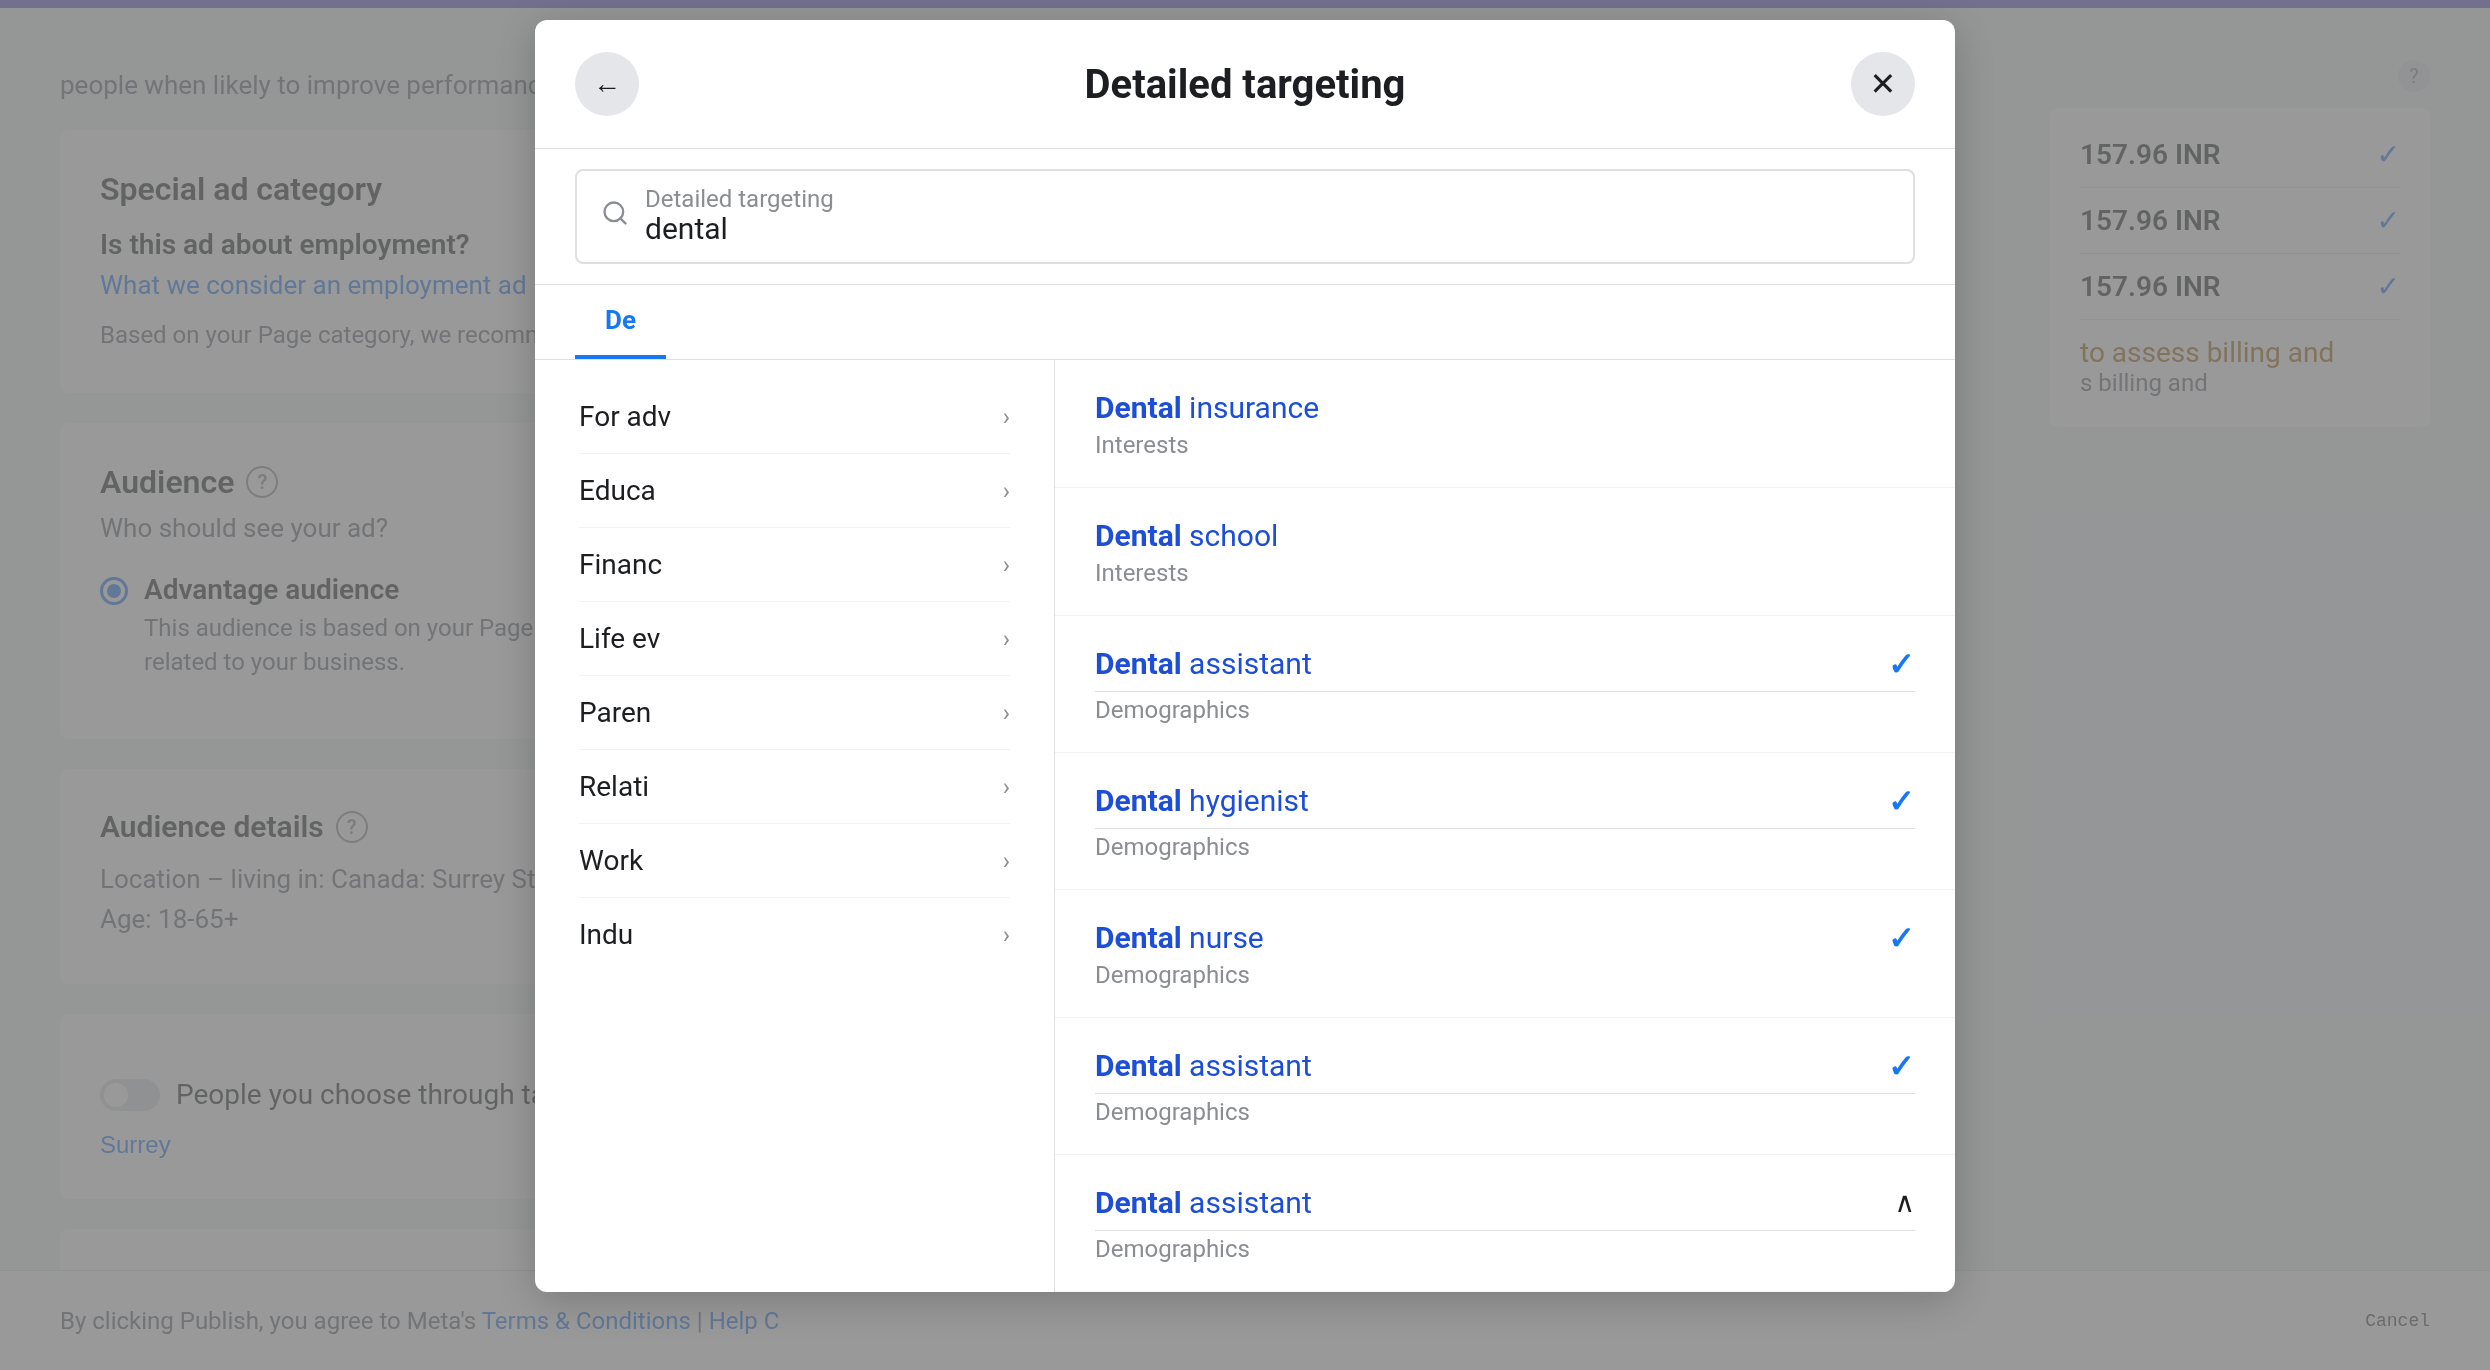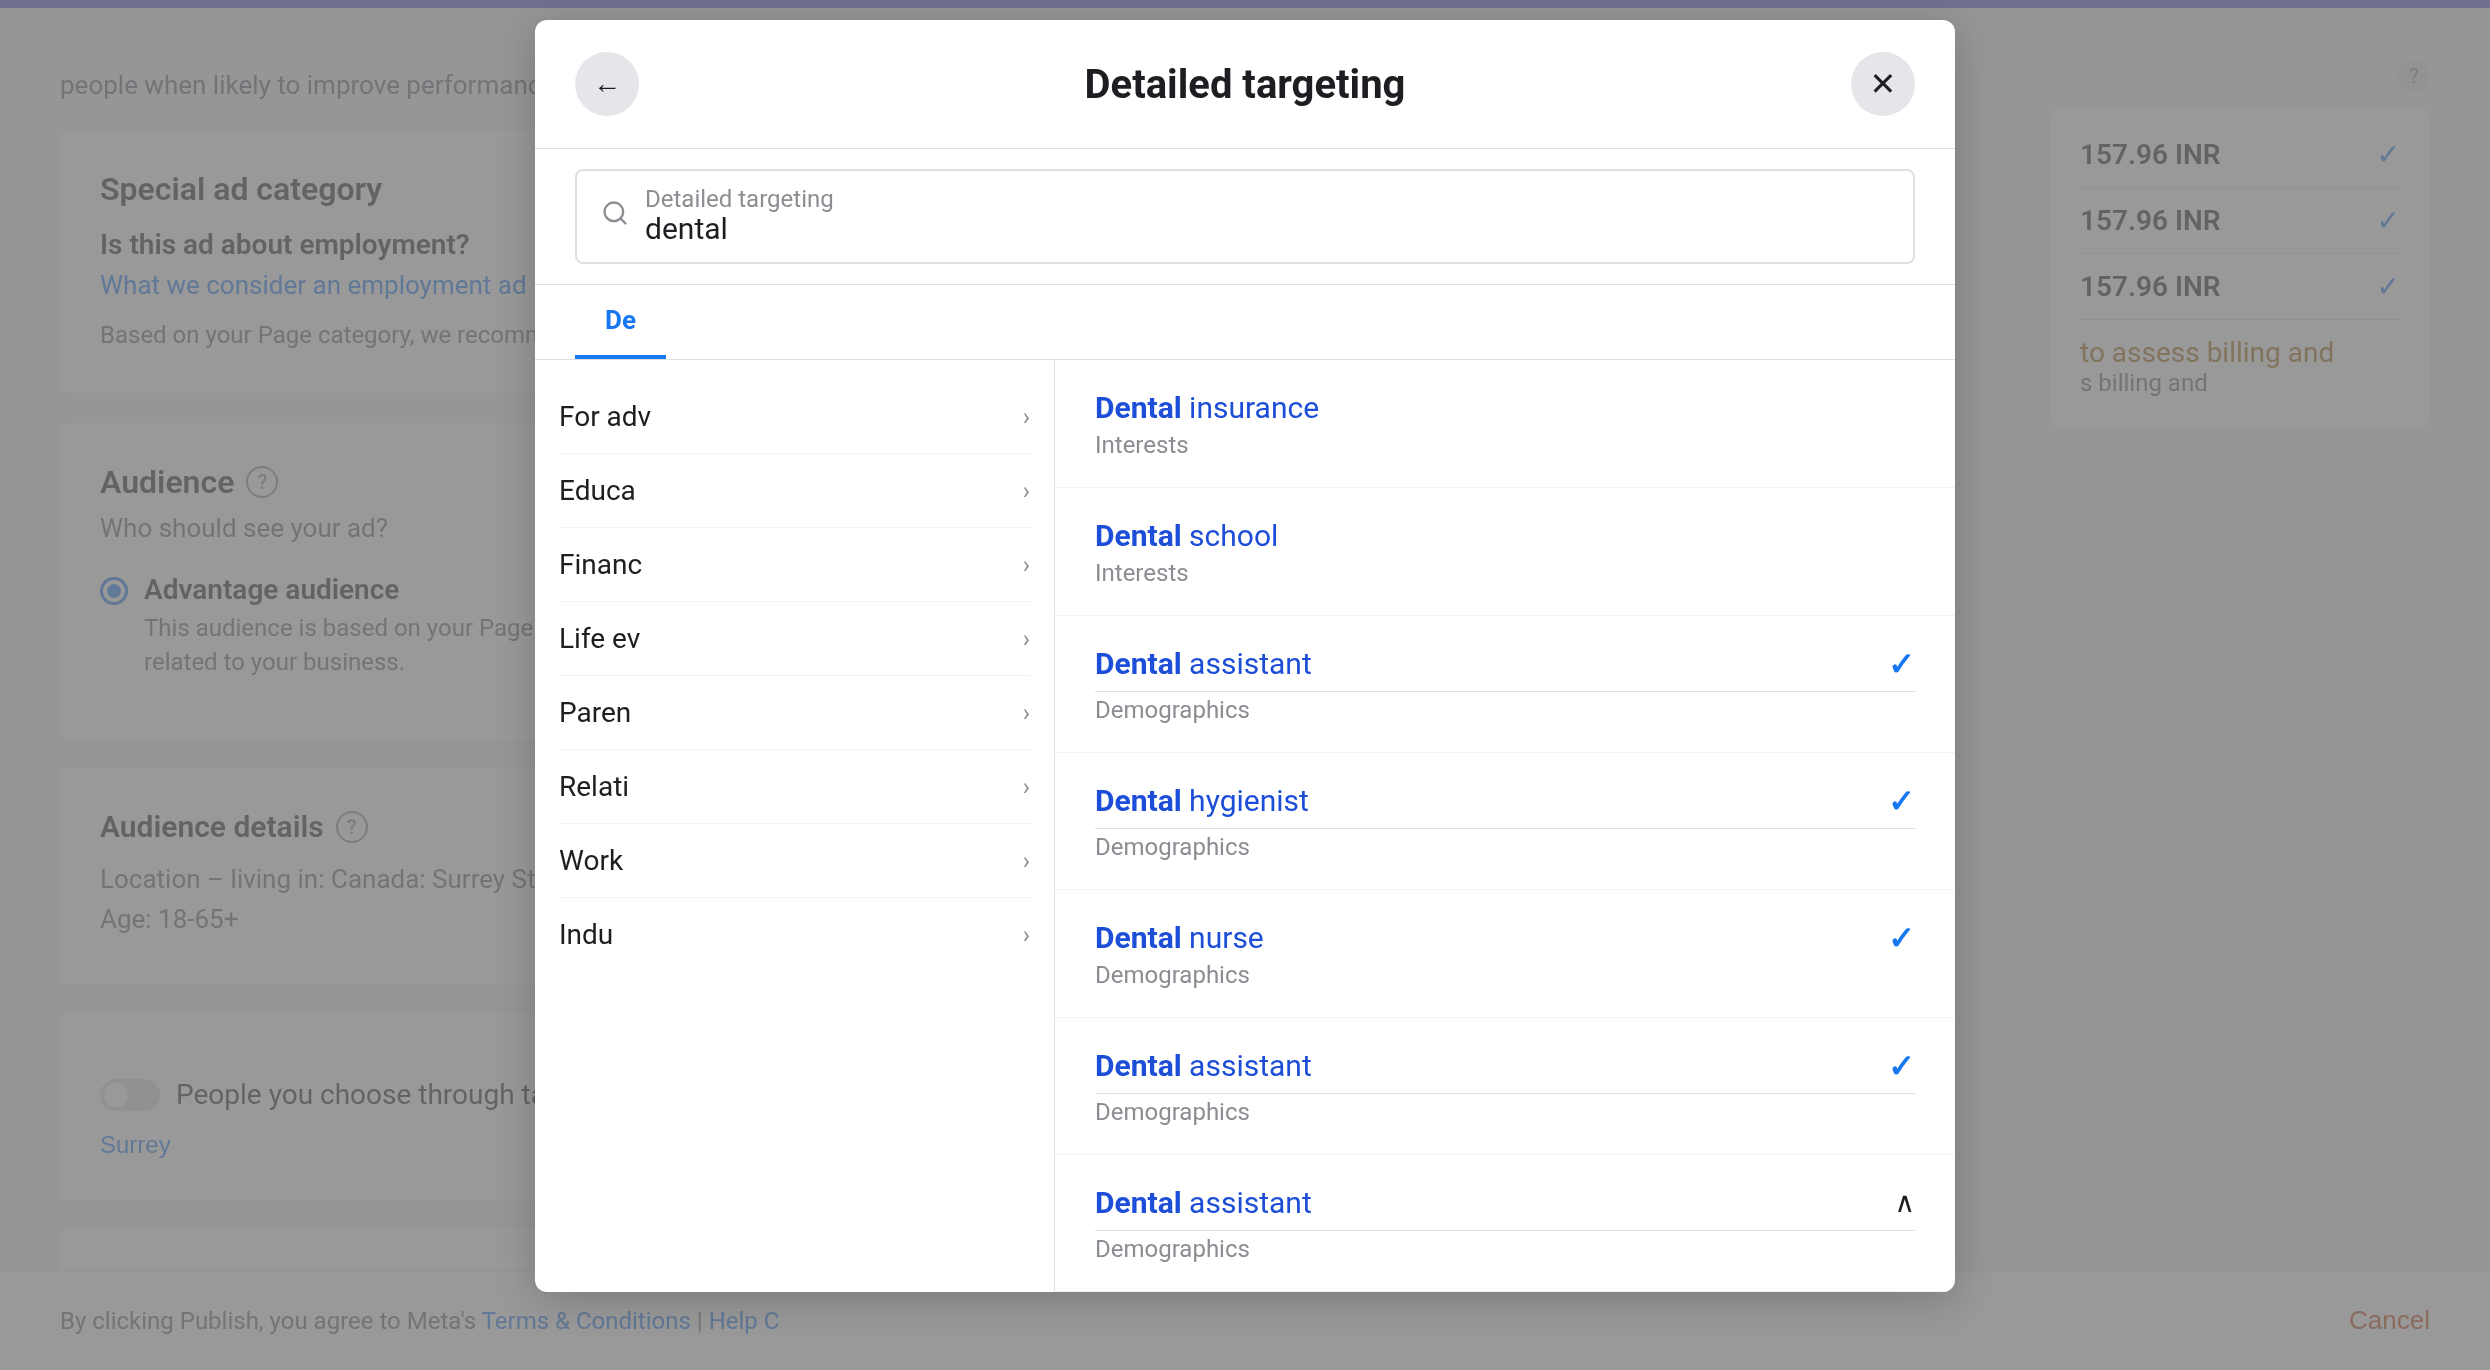--- a/index.html
+++ b/index.html
@@ -279,25 +279,26 @@
       font-size: 24px;
       color: #606770;
     }
 
     .bottom-links a {
       color: #1877f2;
       text-decoration: none;
     }
 
     .cancel-btn {
-      font-size: 26px;
-      color: #c2410c;
+      font-size: 18px;
+      color: #404040;
       border: none;
       background: none;
       cursor: pointer;
+      font-family: Liberation Mono, monospace;
     }
 
     
     .overlay {
       position: absolute;
       top: 0; left: 0; right: 0; bottom: 0;
       background: rgba(255,255,255,0.6);
       z-index: 10;
     }
 
@@ -437,21 +438,21 @@
       font-weight: 700;
     }
 
     .result-subtitle {
       font-size: 24px;
       color: #8a8d91;
       margin-top: 4px;
     }
 
     .left-sidebar-items {
-      padding: 20px 24px;
+      padding: 20px 44px;
     }
 
     .sidebar-cat-item {
       padding: 20px 0;
       border-bottom: 1px solid #f0f2f5;
       font-size: 28px;
       color: #1c1e21;
       cursor: pointer;
       display: flex;
       justify-content: space-between;

